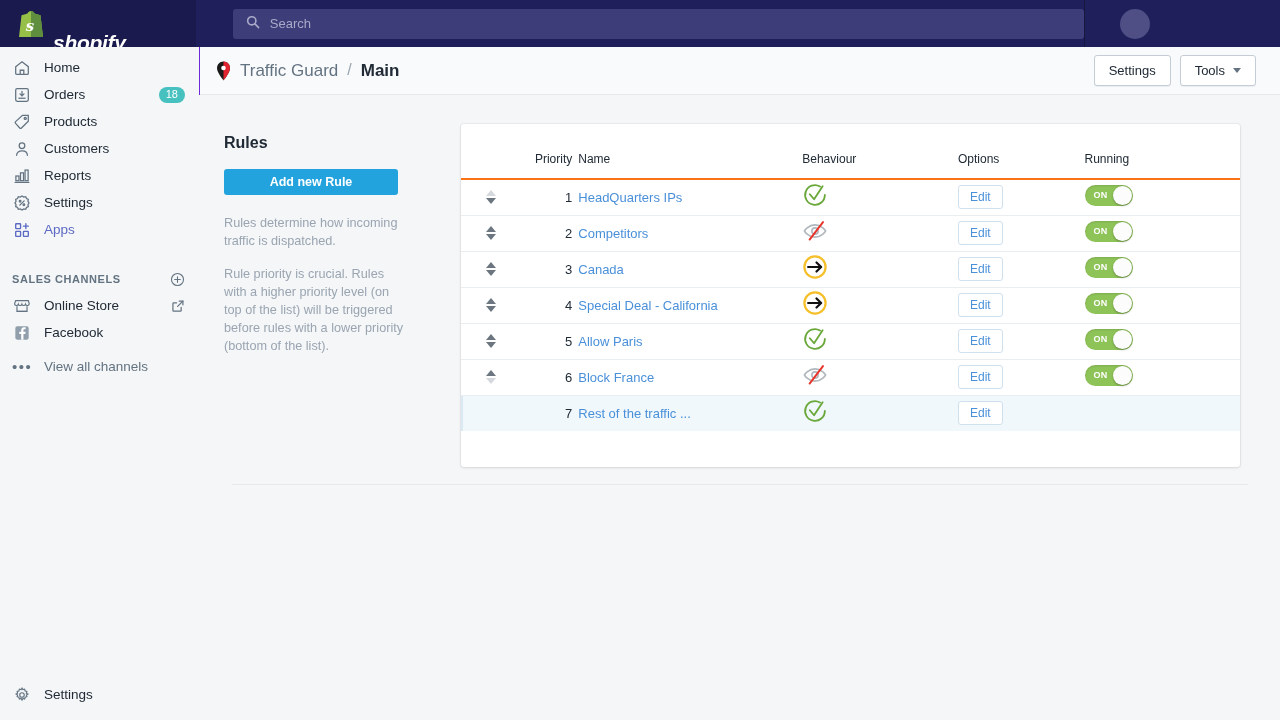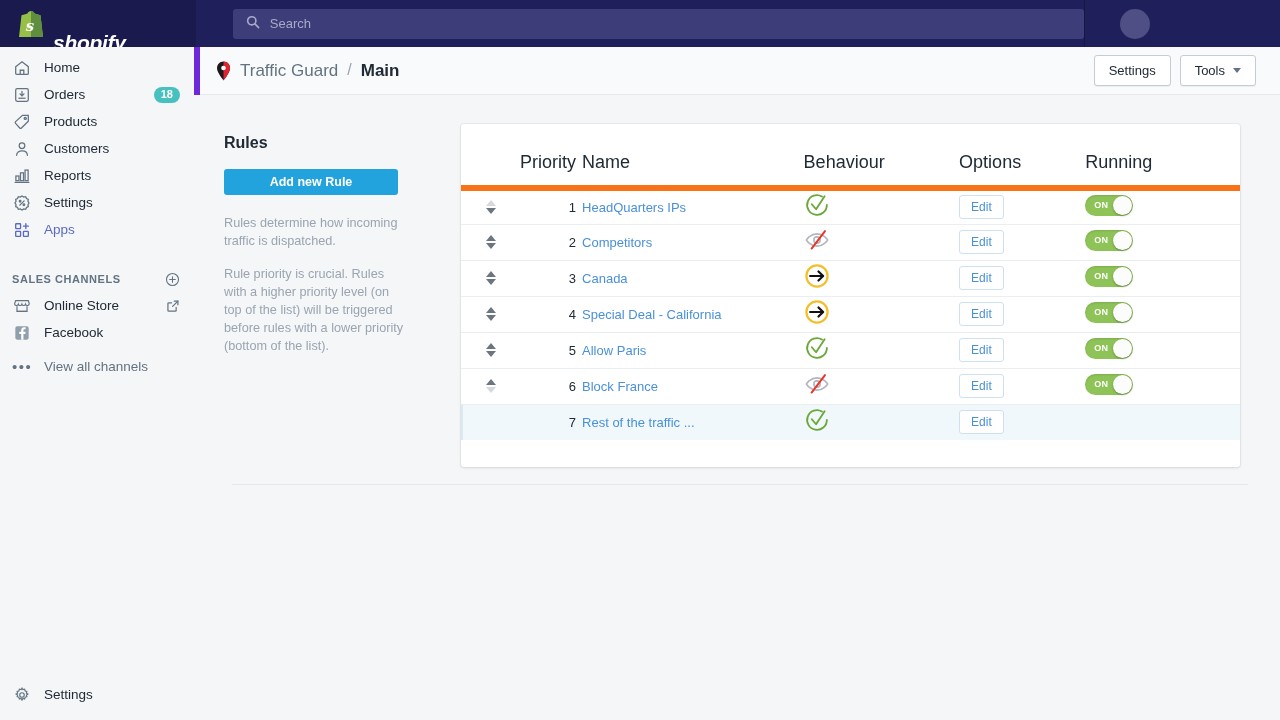--- a/index.html
+++ b/index.html
@@ -52,21 +52,21 @@
   .avatar {
     width: 30px; height: 30px; border-radius: 50%;
     background: #4f4f85; cursor: pointer;
   }
 
   
   .sidebar {
     position: absolute; top: 47px; left: 0;
     width: 200px; height: 673px;
     background: #f4f6f8;
-    border-right: 6px solid #6d28d9;
+    border-right: 1px solid #6d28d9;
   }
   .nav-item {
     height: 27px; display: flex; align-items: center;
     padding: 0 14px 0 12px; gap: 12px;
     cursor: pointer; margin-bottom: 0;
     position: relative;
   }
   .nav-spacer { height: 7px; }
   .nav-icon {
     width: 20px; height: 20px; flex: none;
@@ -75,21 +75,21 @@
   }
   .nav-icon svg { display: block; }
   .nav-label {
     font-size: 13.5px; color: #212b36; flex: 1;
     white-space: nowrap;
   }
   .nav-item.active .nav-label { color: #5c6ac4; font-weight: 500; }
   .nav-item.active .nav-icon { color: #5c6ac4; }
   .badge {
     background: #47c1bf; color: #fff;
-    font-size: 11px; font-weight: bold;
+    font-size: 11px; font-weight: normal;
     border-radius: 10px; padding: 2px 7px 3px;
     line-height: 1;
   }
   .section-head {
     display: flex; align-items: center; justify-content: space-between;
     padding: 0 14px 0 12px; height: 26px;
     margin-top: 23px;
   }
   .section-title {
     font-size: 11px; font-weight: bold; color: #637381;
@@ -165,23 +165,23 @@
   .card {
     flex: 1; margin-left: 32px;
     background: #fff;
     border-radius: 3px;
     box-shadow: 0 0 0 1px rgba(63,63,68,0.05), 0 1px 3px rgba(63,63,68,0.12);
     height: 343px;
     overflow: hidden;
   }
   table { width: 100%; border-collapse: collapse; }
   thead th {
-    font-size: 18px; font-weight: normal; color: #212b36;
+    font-size: 12px; font-weight: normal; color: #212b36;
     text-align: left; padding: 28px 0 12px 0;
-    border-bottom: 6px solid #f97316;
+    border-bottom: 2px solid #f97316;
   }
   .c-sort  { width: 62px; }
   .c-prio  { width: 58px; text-align: right !important; padding-right: 6px !important; }
   .c-name  { width: 230px; }
   .c-behav { width: 160px; }
   .c-opts  { width: 130px; }
   .c-run   { width: 160px; }
 
   tbody td {
     padding: 0; height: 36px;

